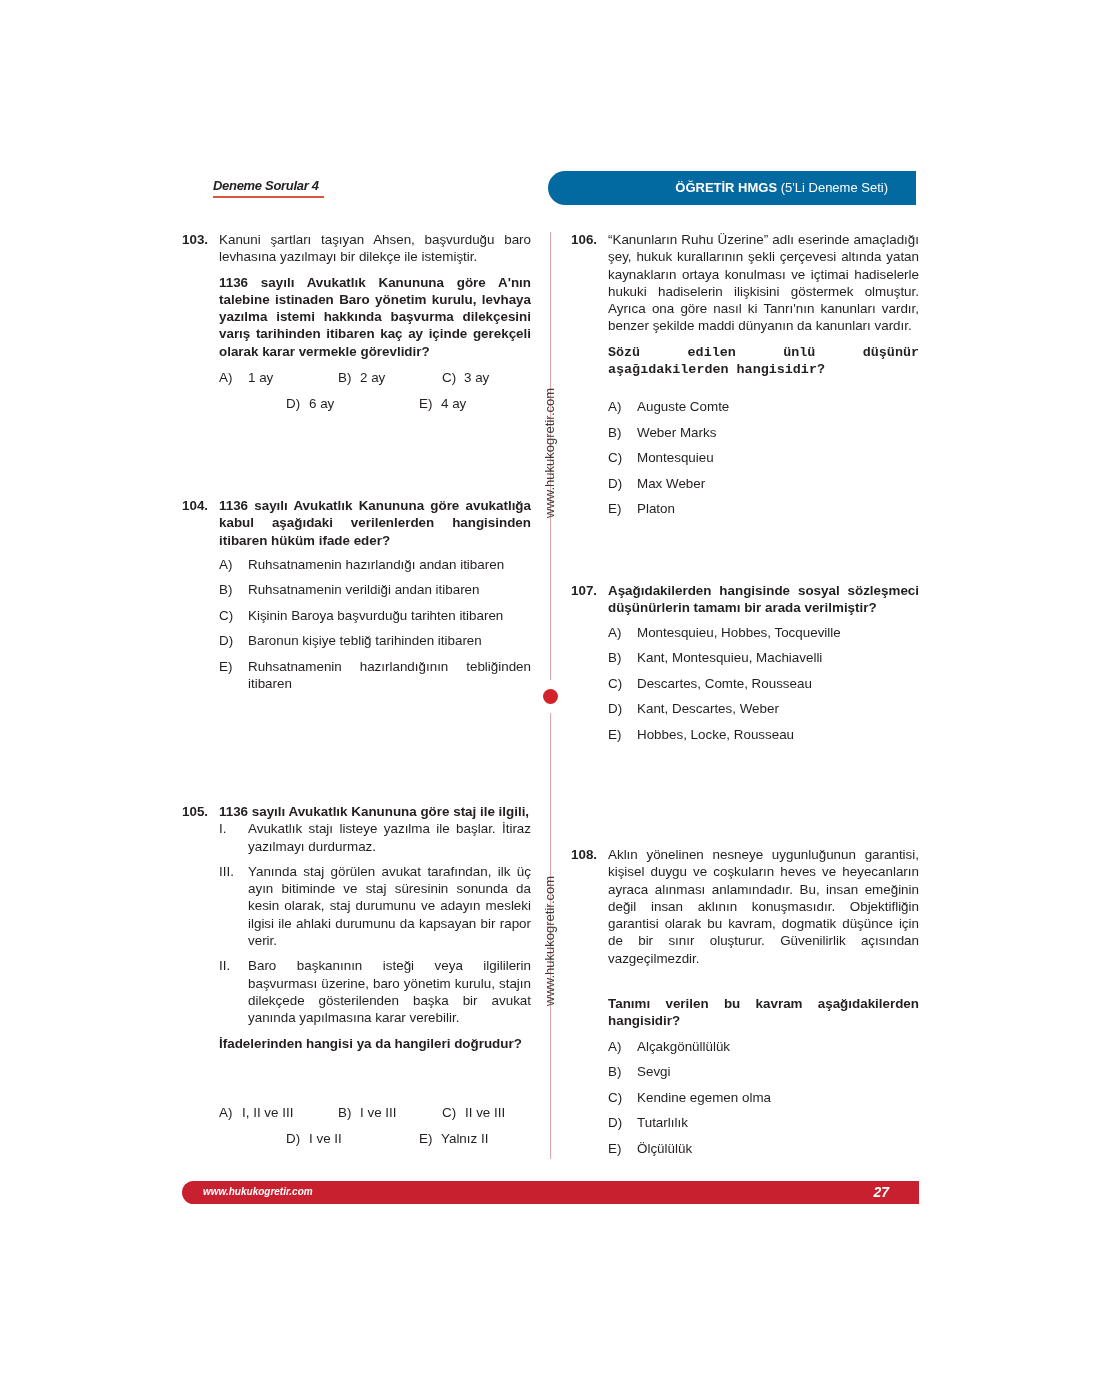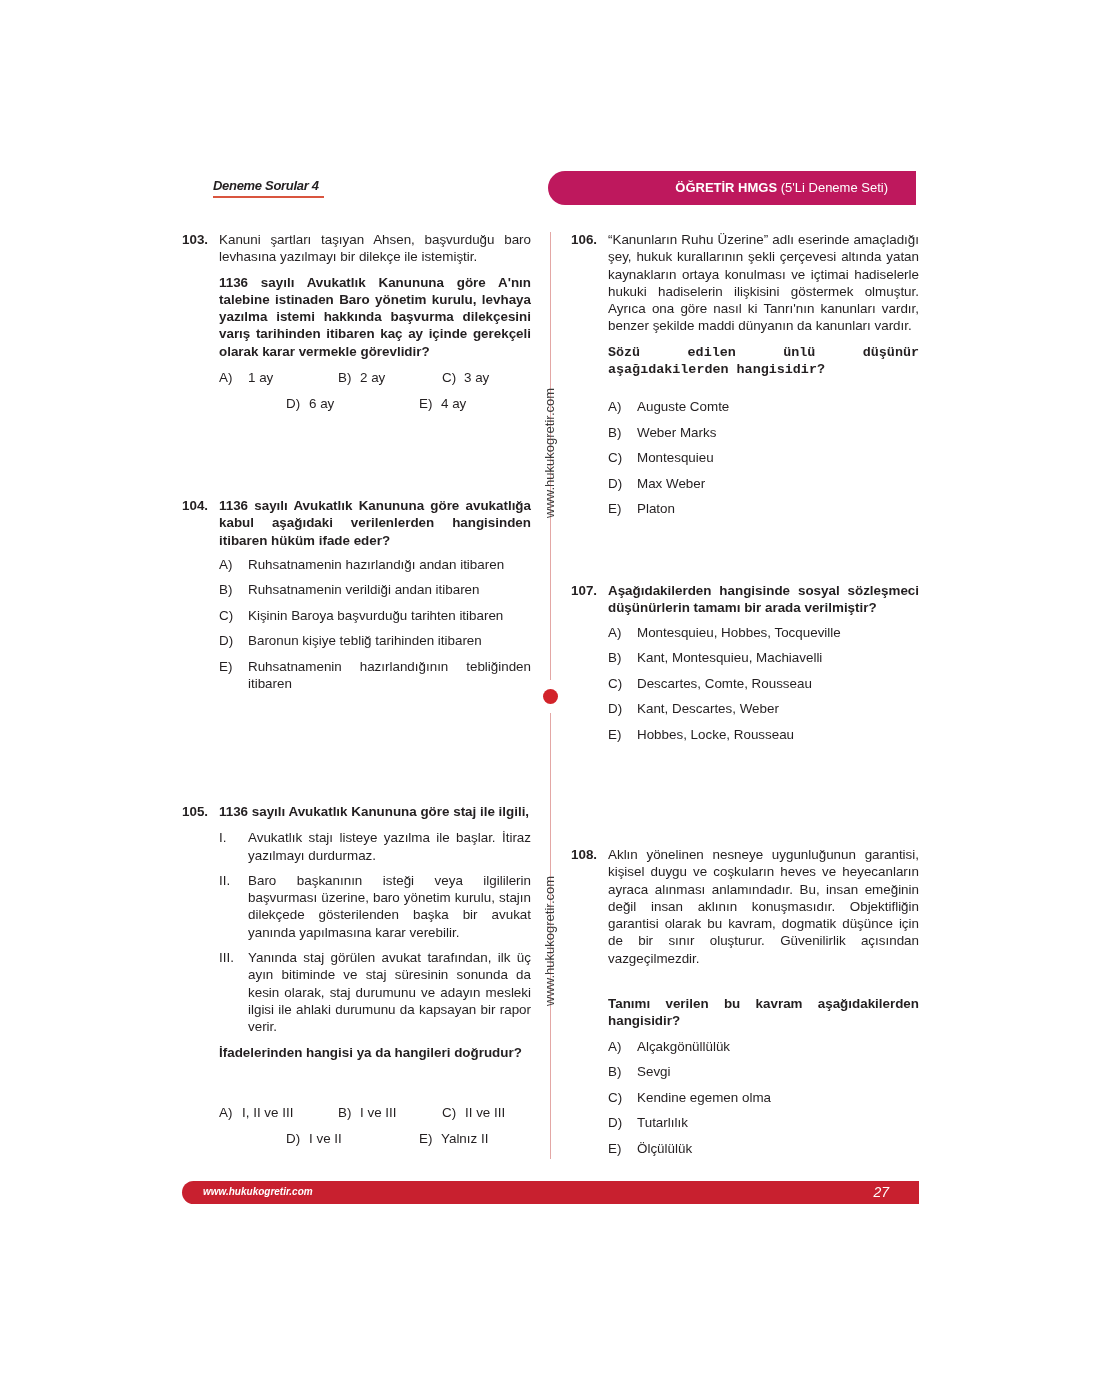--- a/index.html
+++ b/index.html
@@ -1,21 +1,21 @@
 <!DOCTYPE html>
 <html><head>
 <meta charset="utf-8">
 <style>
   html, body { margin:0; padding:0; background:#ffffff; }
   body { width:1101px; height:1376px; position:relative; overflow:hidden;
          font-family:"Liberation Sans", sans-serif; color:#231f20; }
   .hdr-left { position:absolute; left:213px; top:178px; font-size:13px; font-style:italic; font-weight:bold;
               color:#231f20; letter-spacing:-0.3px; }
   .hdr-left-line { position:absolute; left:213px; top:196px; width:111px; height:2px; background:#d9553f; }
-  .hdr-band { position:absolute; left:548px; top:171px; width:368px; height:34px; background:#be185d;
+  .hdr-band { position:absolute; left:548px; top:171px; width:368px; height:34px; background:#0369a1;
               border-radius:17px 0 0 17px; }
   .hdr-band-text { position:absolute; right:28px; top:9px; color:#fff; font-size:13px; white-space:nowrap; }
   .hdr-band-text b { font-weight:bold; }
   .divider { position:absolute; left:550px; top:232px; width:1px; height:927px; background:#e3a7a5; }
   .dot { position:absolute; left:543px; top:689px; width:15px; height:15px; border-radius:50%; background:#d2232a; }
   .dot-gap { position:absolute; left:546px; top:680px; width:9px; height:33px; background:#fff; }
   .watermark { position:absolute; font-size:13px; color:#3a3a3a; transform:rotate(-90deg); transform-origin:left top; white-space:nowrap; }
   .wm1 { left:542px; top:518px; }
   .wm2 { left:542px; top:1006px; }
   .q { position:absolute; font-size:13.4px; line-height:17.3px; }
@@ -27,21 +27,21 @@
   .opt .ol { display:inline-block; width:29px; }
   .optline { position:relative; height:25.5px; }
   .optline .ol { position:absolute; left:0; }
   .optline .ot { position:absolute; left:29px; right:0; text-align:justify; }
   .roman { position:relative; margin-bottom:8px; }
   .roman .rl { position:absolute; left:0; top:0; }
   .roman .rt { margin-left:29px; text-align:justify; }
   .footer-band { position:absolute; left:182px; top:1181px; width:737px; height:23px; background:#c8202f;
                  border-radius:12px 0 0 12px; }
   .footer-url { position:absolute; left:21px; top:5px; color:#fff; font-size:10px; font-style:italic; font-weight:bold; }
-  .footer-page { position:absolute; right:30px; top:3px; color:#fff; font-size:14px; font-style:italic; font-weight:normal; }
+  .footer-page { position:absolute; right:30px; top:3px; color:#fff; font-size:14px; font-style:italic; font-weight:bold; }
 </style>
 </head>
 <body>
 
 <div class="hdr-left">Deneme Sorular 4</div>
 <div class="hdr-left-line"></div>
 <div class="hdr-band">
   <div class="hdr-band-text"><b>ÖĞRETİR HMGS</b><span> (5'Li Deneme Seti)</span></div>
 </div>
 
@@ -87,32 +87,32 @@
     <div class="optline" style="height:36px;">
         <span class="ol">E)</span>
         <span class="ot" style="text-align:justify; text-align-last:left;">Ruhsatnamenin hazırlandığının tebliğinden itibaren</span>
       </div>
   </div>
 </div>
 
 <div class="q" style="left:182px; top:803px; width:349px; height:350px;text-decoration:underline;">
   <span class="num">105.</span>
   <div class="body" style="left:37px; width:312px;">
-    <p class="stem" style="margin-bottom:9px; width:312px;">1136 sayılı Avukatlık Kanununa göre staj ile ilgili,</p>
+    <p class="stem" style="width:312px;">1136 sayılı Avukatlık Kanununa göre staj ile ilgili,</p>
     <div class="roman">
         <span class="rl">I.</span>
         <div class="rt">Avukatlık stajı listeye yazılma ile başlar. İtiraz yazılmayı durdurmaz.</div>
       </div>
     <div class="roman">
+        <span class="rl">III.</span>
+        <div class="rt">Yanında staj görülen avukat tarafından, ilk üç ayın bitiminde ve staj süresinin sonunda da kesin olarak, staj durumunu ve adayın mesleki ilgisi ile ahlaki durumunu da kapsayan bir rapor verir.</div>
+      </div>
+    <div class="roman">
         <span class="rl">II.</span>
         <div class="rt">Baro başkanının isteği veya ilgililerin başvurması üzerine, baro yönetim kurulu, stajın dilekçede gösterilenden başka bir avukat yanında yapılmasına karar verebilir.</div>
-      </div>
-    <div class="roman">
-        <span class="rl">III.</span>
-        <div class="rt">Yanında staj görülen avukat tarafından, ilk üç ayın bitiminde ve staj süresinin sonunda da kesin olarak, staj durumunu ve adayın mesleki ilgisi ile ahlaki durumunu da kapsayan bir rapor verir.</div>
       </div>
     <p class="stem">İfadelerinden hangisi ya da hangileri doğrudur?</p>
   </div>
   <div class="opt" style="left:37px; top:301px;"><span class="ol" style="width:23px;">A)</span><span>I, II ve III</span></div>
   <div class="opt" style="left:156px; top:301px;"><span class="ol" style="width:22px;">B)</span><span>I ve III</span></div>
   <div class="opt" style="left:260px; top:301px;"><span class="ol" style="width:23px;">C)</span><span>II ve III</span></div>
   <div class="opt" style="left:104px; top:327px;"><span class="ol" style="width:23px;">D)</span><span>I ve II</span></div>
   <div class="opt" style="left:237px; top:327px;"><span class="ol" style="width:22px;">E)</span><span>Yalnız II</span></div>
 </div>
 

